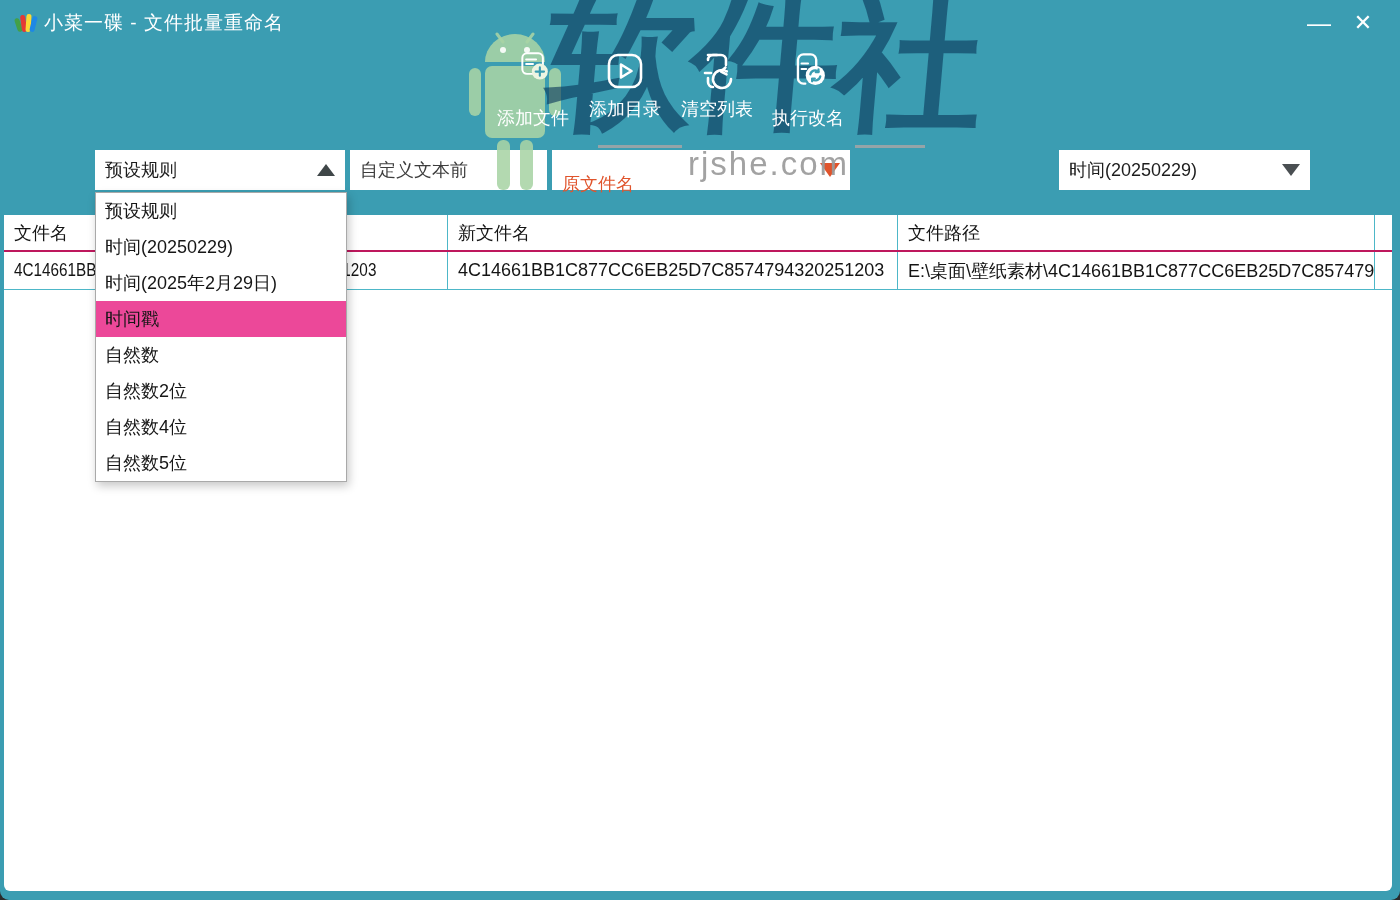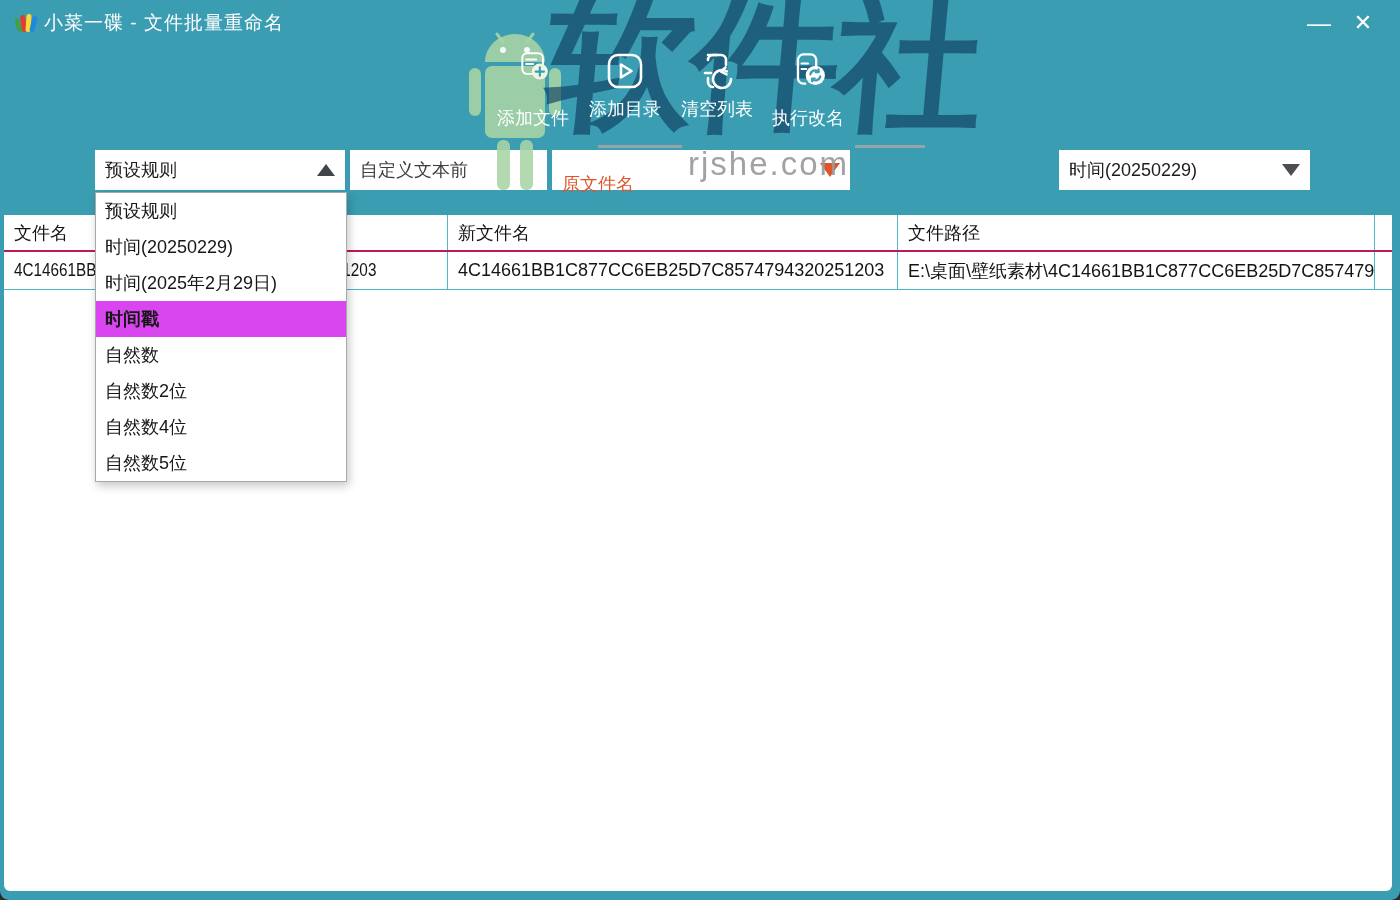--- a/index.html
+++ b/index.html
@@ -56,21 +56,21 @@
               border-right:10px solid transparent; border-top:14px solid #e0542c;
               position:relative; z-index:3; }
   .orig-label { color:#e0542c;margin-top:28px; }
 
   
   .menu { position:absolute; left:95px; top:192px; width:252px; z-index:10;
           background:#ffffff; border:1px solid #a9a9a9;
           box-shadow:2px 4px 9px rgba(0,0,0,0.22); }
   .menu-item { height:36px; line-height:36px; padding-left:9px; font-size:18px;
                color:#161616; white-space:nowrap; }
-  .menu-item.selected { background:#d946ef;font-weight:bold; }
+  .menu-item.selected { background:#ec4899; }
 
   
   .table-area { position:absolute; left:4px; top:215px; width:1388px; height:676px;
                 background:#ffffff; z-index:1; border-radius:0 0 6px 6px; }
   .t-header, .t-row { display:flex; }
   .t-header { height:37px; border-bottom:2px solid #be185d; }
   .t-row { height:38px; border-bottom:1px solid #4db7c8; }
   .t-cell { display:flex; align-items:center; padding-left:10px; font-size:18px;
             color:#141414; overflow:hidden; white-space:nowrap; border-right:1px solid #4db7c8; }
   .c-name { width:444px; } .c-new { width:450px; } .c-path { width:477px; }

